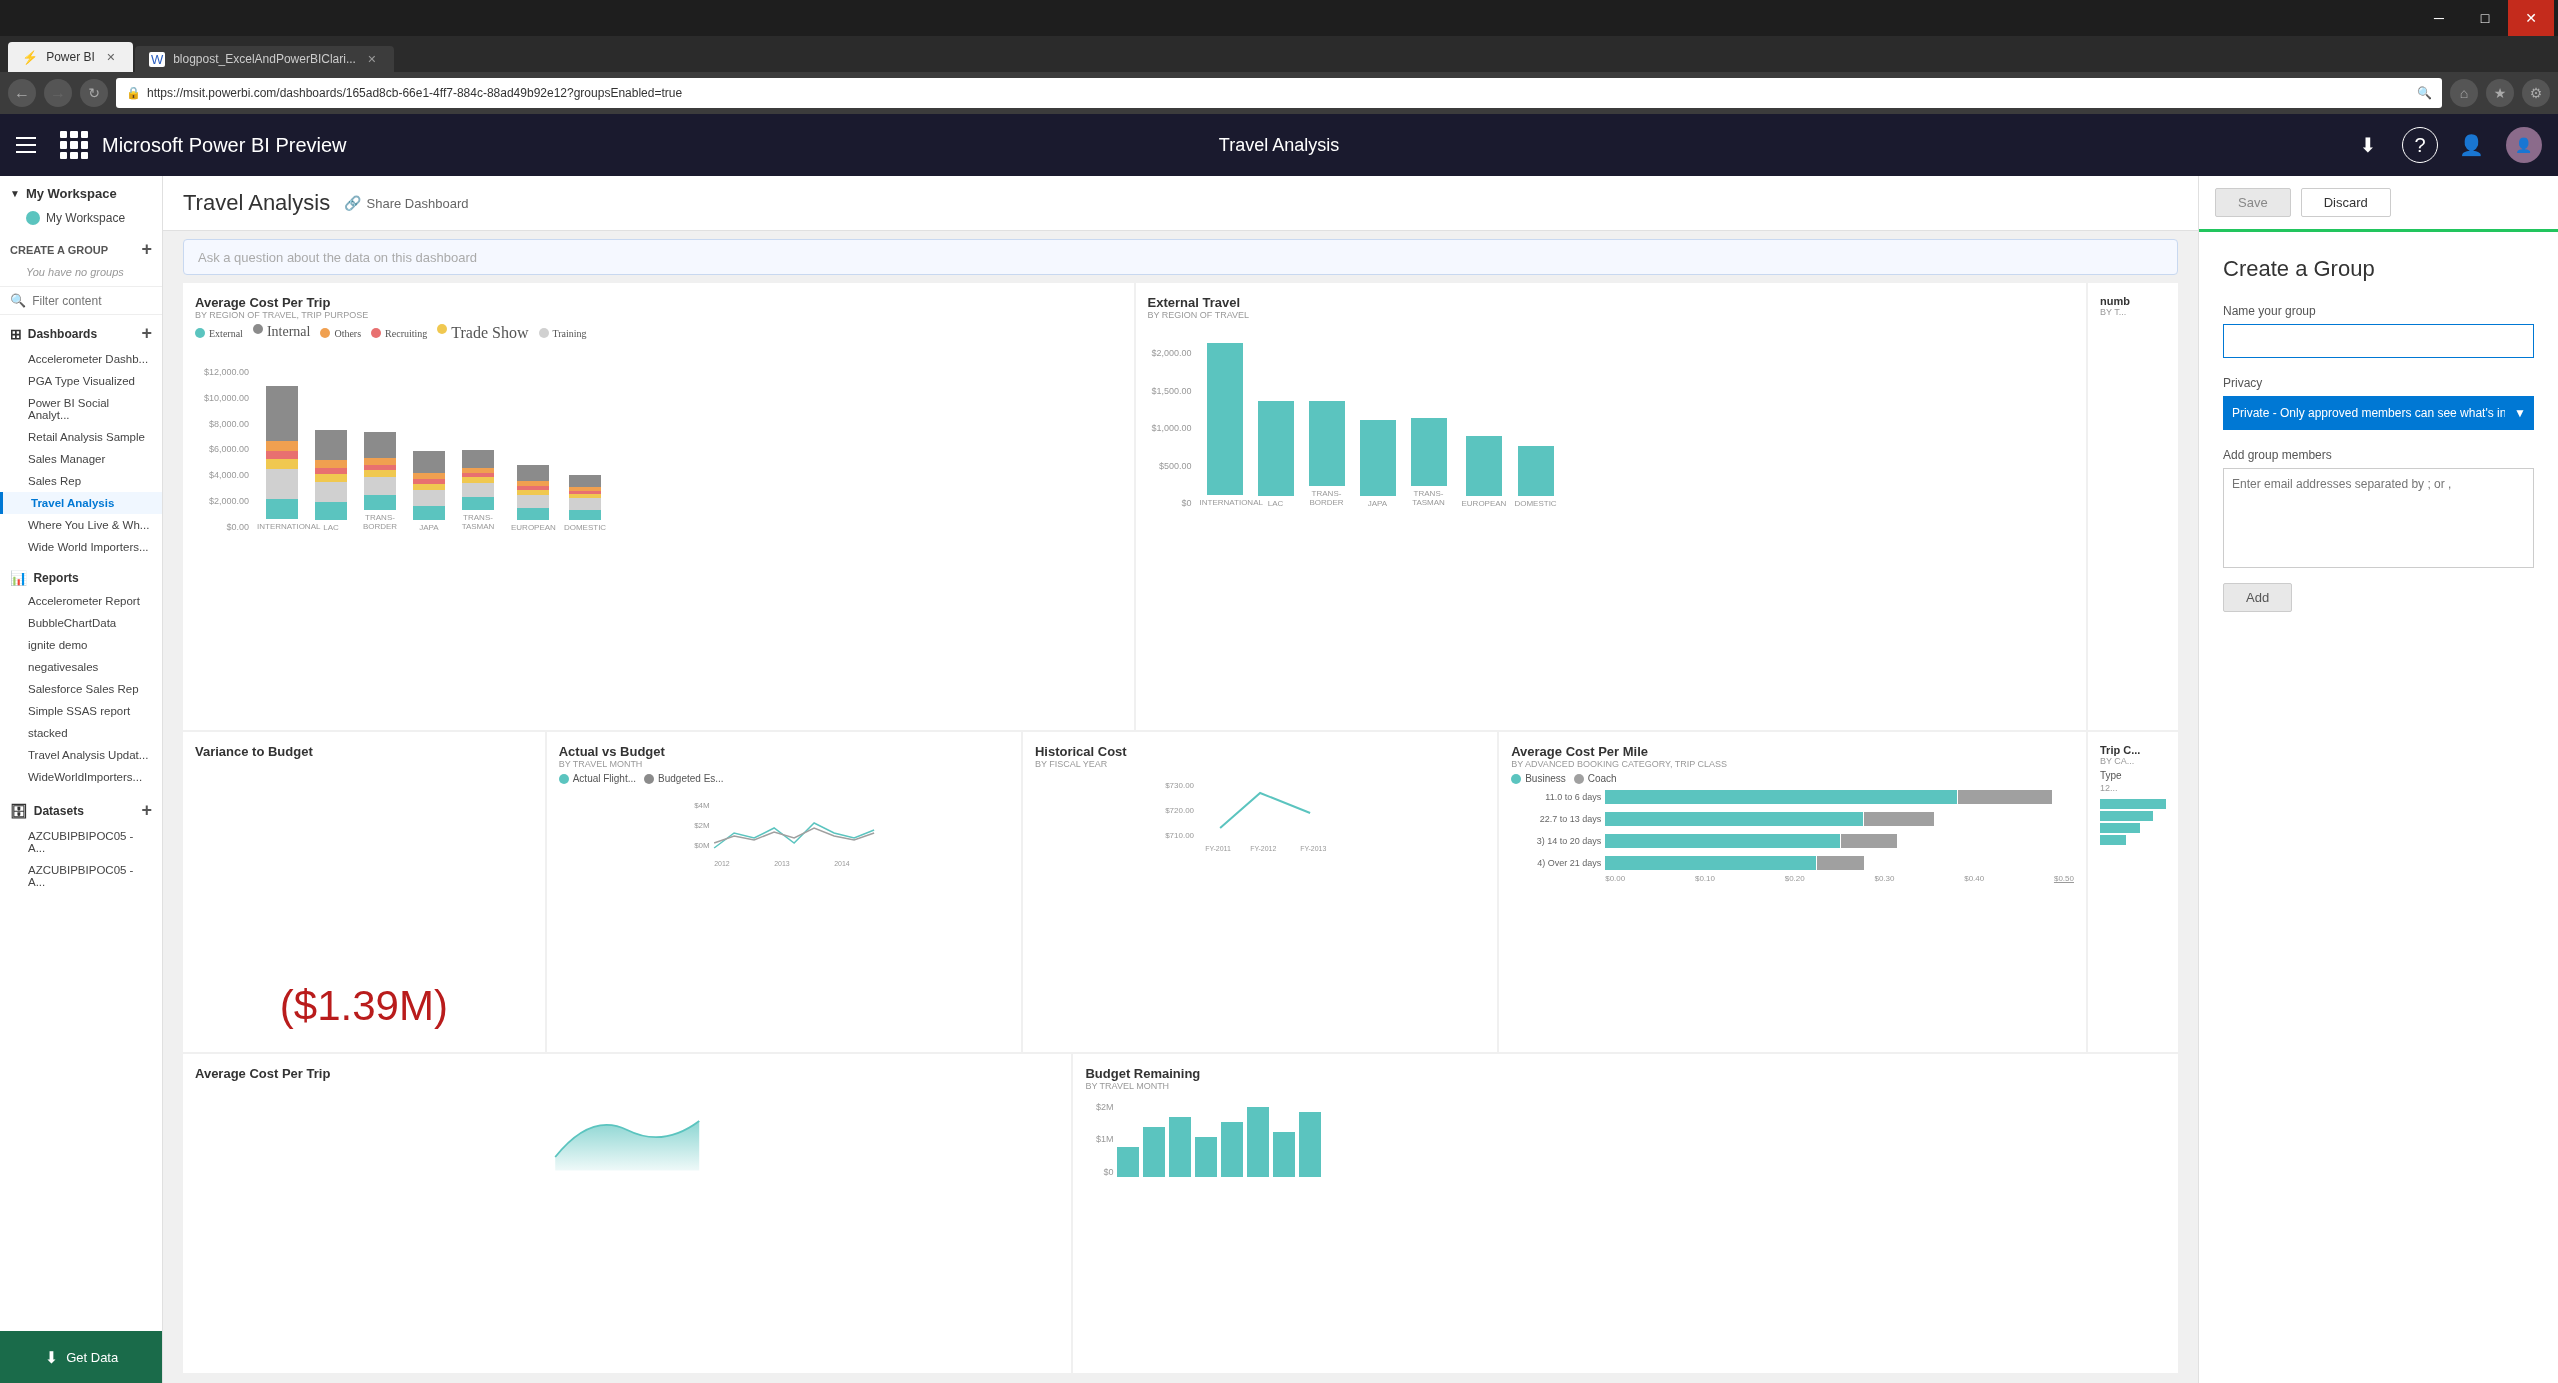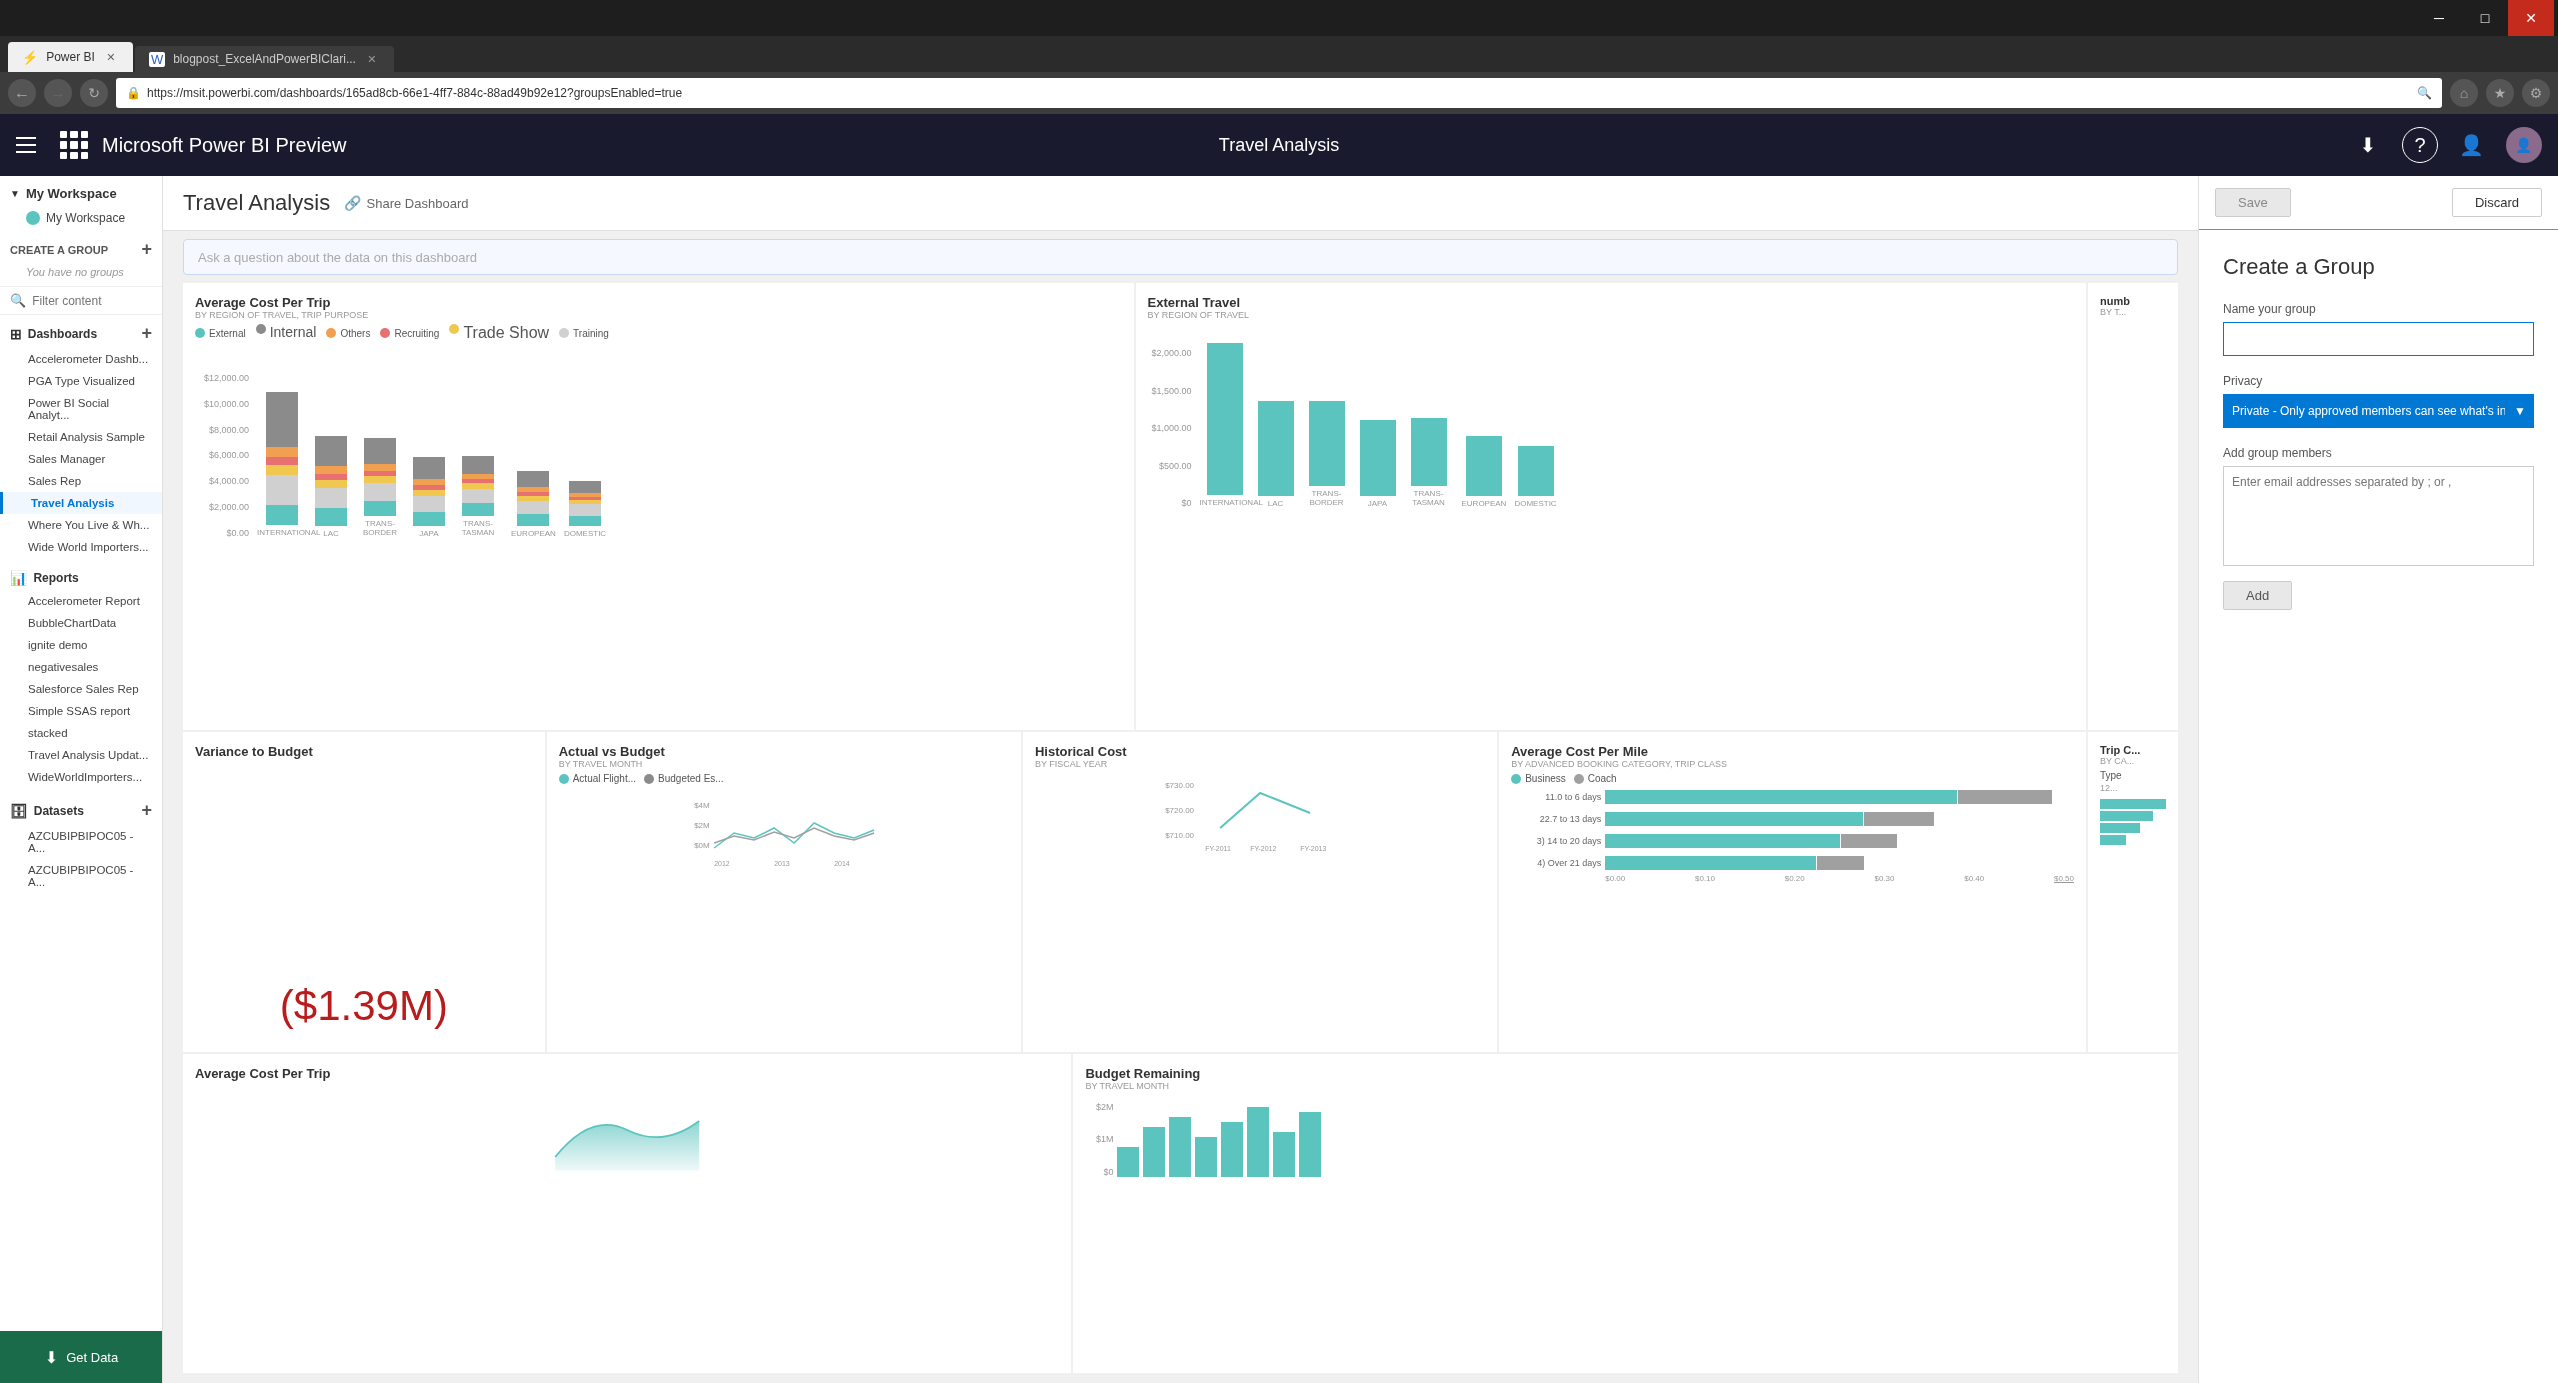--- a/index.html
+++ b/index.html
@@ -165,21 +165,21 @@
       </div>
 
       <div style="flex: 1; overflow: hidden; padding: 0 20px 10px; display: flex; flex-direction: column; gap: 2px;">
 
         <div style="display: flex; gap: 2px; flex: 1.4; min-height: 0;">
 
           <div style="flex: 1; background: #fff; padding: 12px; overflow: hidden;">
             <div style="font-size: 13px; font-weight: 600; color: #333;">Average Cost Per Trip</div>
             <div style="font-size: 9px; color: #999; text-transform: uppercase; margin-bottom: 4px;">BY REGION OF TRAVEL, TRIP PURPOSE</div>
 
-            <div style="display: flex; gap: 10px; flex-wrap: wrap; margin-bottom: 16px;">
+            <div style="display: flex; gap: 10px; flex-wrap: wrap; margin-bottom: 10px; font-family: Liberation Serif, serif;">
               <div style="display: flex; align-items: center; gap: 4px; font-size: 10px; color: #555;">
                 <span style="width: 10px; height: 10px; border-radius: 50%; background: #5bc4bf; display: inline-block;"></span>External
               </div>
               <div style="display: flex; align-items: flex-start; gap: 4px; font-size: 14px; color: #555;">
                 <span style="width: 10px; height: 10px; border-radius: 50%; background: #8b8b8b; display: inline-block;"></span>Internal
               </div>
               <div style="display: flex; align-items: center; gap: 4px; font-size: 10px; color: #555;">
                 <span style="width: 10px; height: 10px; border-radius: 50%; background: #f0a050; display: inline-block;"></span>Others
               </div>
               <div style="display: flex; align-items: center; gap: 4px; font-size: 10px; color: #555;">
@@ -495,21 +495,21 @@
               </div>
             </div>
           </div>
         </div>
 
       </div>
     </div>
 
     <div style="width: 360px; background: #fff; border-left: 1px solid #e0e0e0; display: flex; flex-direction: column; flex-shrink: 0;">
 
-      <div style="display: flex; gap: 10px; padding: 12px 16px; border-bottom: 1px solid #22c55e; align-items: center; justify-content: space-between;">
+      <div style="display: flex; gap: 10px; padding: 12px 16px; border-bottom: 3px solid #22c55e; align-items: center;">
         <button style="background: #e8e8e8; border: 1px solid #ccc; padding: 6px 22px; font-size: 13px; cursor: pointer; border-radius: 2px; color: #888;">Save</button>
         <button style="background: #fff; border: 1px solid #ccc; padding: 6px 22px; font-size: 13px; cursor: pointer; border-radius: 2px; color: #333;">Discard</button>
       </div>
 
       <div style="padding: 24px 24px; flex: 1; overflow-y: auto;">
         <div style="font-size: 22px; color: #333; font-weight: 400; margin-bottom: 22px;">Create a Group</div>
         
         
         <div style="font-size: 12px; color: #555; margin-bottom: 6px;">Name your group</div>
         <input type="text" style="width: 100%; height: 34px; border: 1px solid rgb(0, 120, 212); outline: none; padding: 0px 8px; font-size: 13px; margin-bottom: 18px;">

